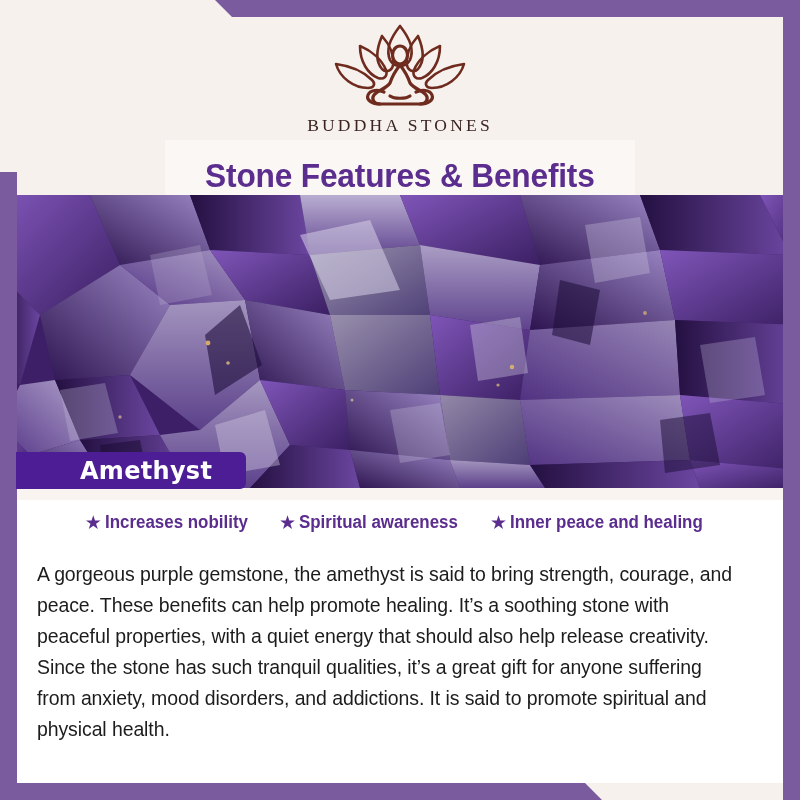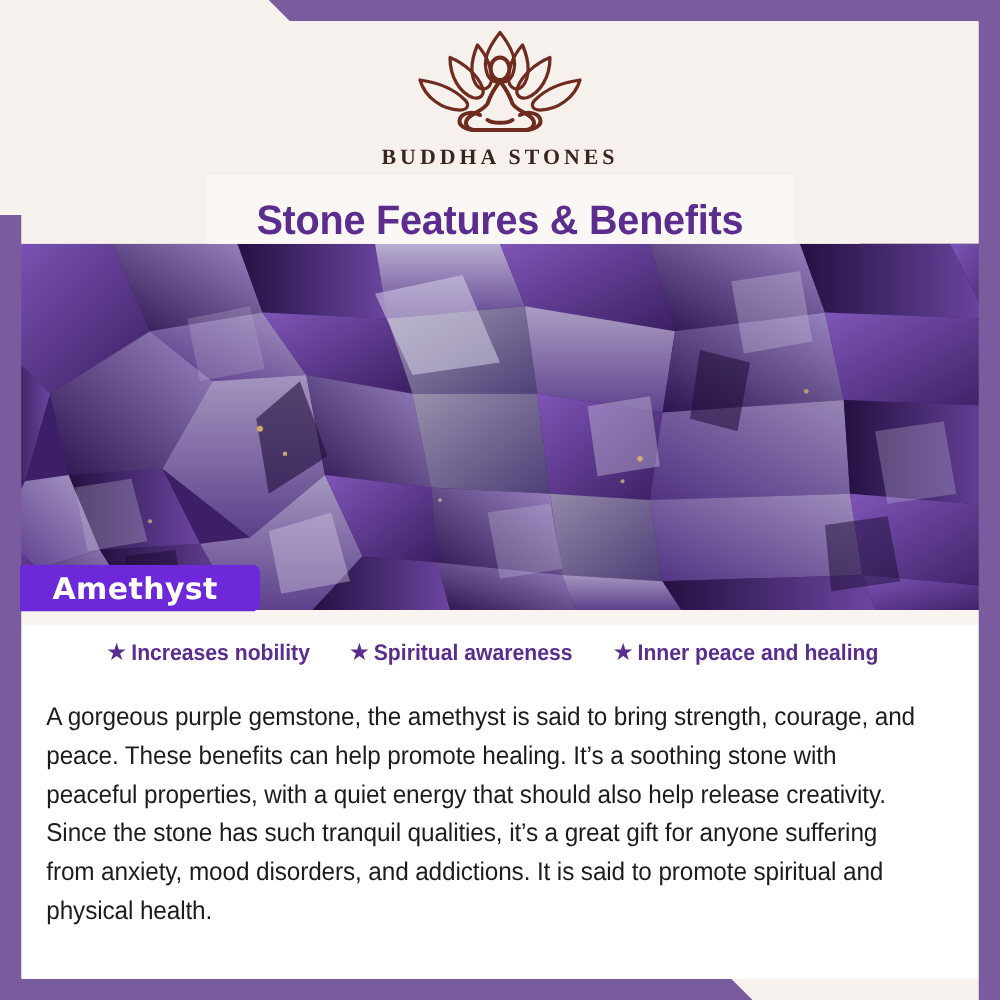--- a/index.html
+++ b/index.html
@@ -66,21 +66,20 @@
 
   
   .header {
     position: absolute;
     top: 0;
     left: 0;
     width: 688px;
     height: 195px;
     background: #f7f1ee;
     z-index: 2;
-    font-weight: bold;
   }
 
   .logo-block {
     position: absolute;
     top: 20px;
     left: 0;
     width: 800px;
     text-align: center;
   }
 
@@ -138,22 +137,22 @@
   }
 
   .hero svg { display: block; width: 800px; height: 293px; }
 
   
   .stone-banner {
     position: absolute;
     top: 452px;
     left: 16px;
     height: 37px;
-    padding: 0 34px 0 26px;
-    background: #6d28d9;
+    padding: 0 34px 0 64px;
+    background: #4c1d95;
     border-top-right-radius: 6px;
     border-bottom-right-radius: 6px;
     display: flex;
     align-items: center;
     z-index: 5;
   }
 
   .stone-banner-text {
     color: #ffffff;
     font-size: 24px;

